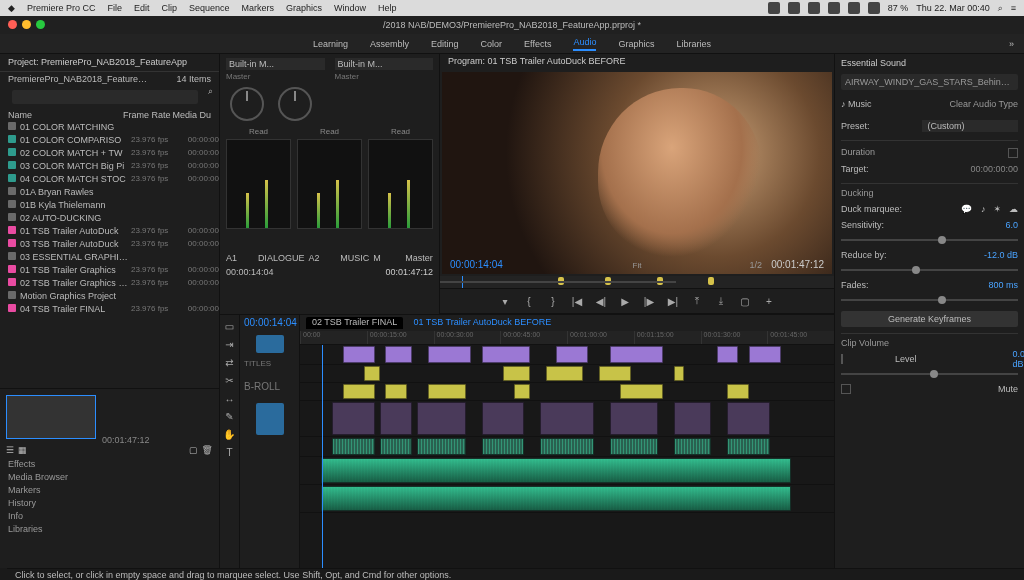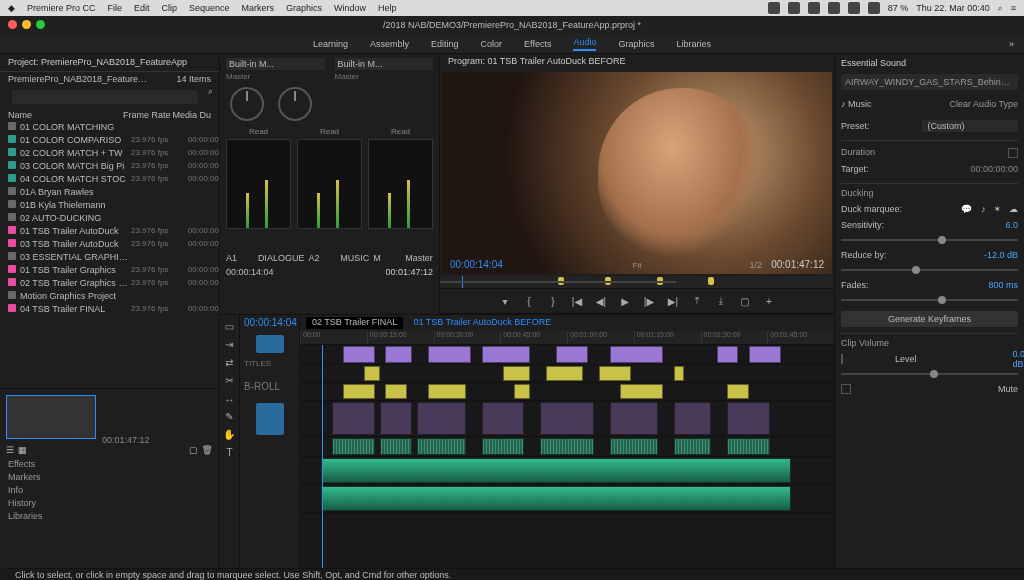--- a/index.html
+++ b/index.html
@@ -284,23 +284,24 @@
       </div>
       <div style="height:10px;display:flex;gap:4px;padding:0 6px;align-items:center">
         <span>☰</span>
         <span>▦</span>
         <div style="flex:1"></div>
         <span>▢</span>
         <span>🗑</span>
       </div>
       <div class="lower-list" id="lower-list">
           <div>Effects</div>
+          <div>Media Browser</div>
           <div>Markers</div>
+          <div>History</div>
           <div>Info</div>
-          <div>History</div>
           <div>Libraries</div>
         </div>
     </div>
   </div>
 
   <div class="center">
     <div class="upper">
 
       <div class="mixer">
         <div style="display:flex;gap:10px">

